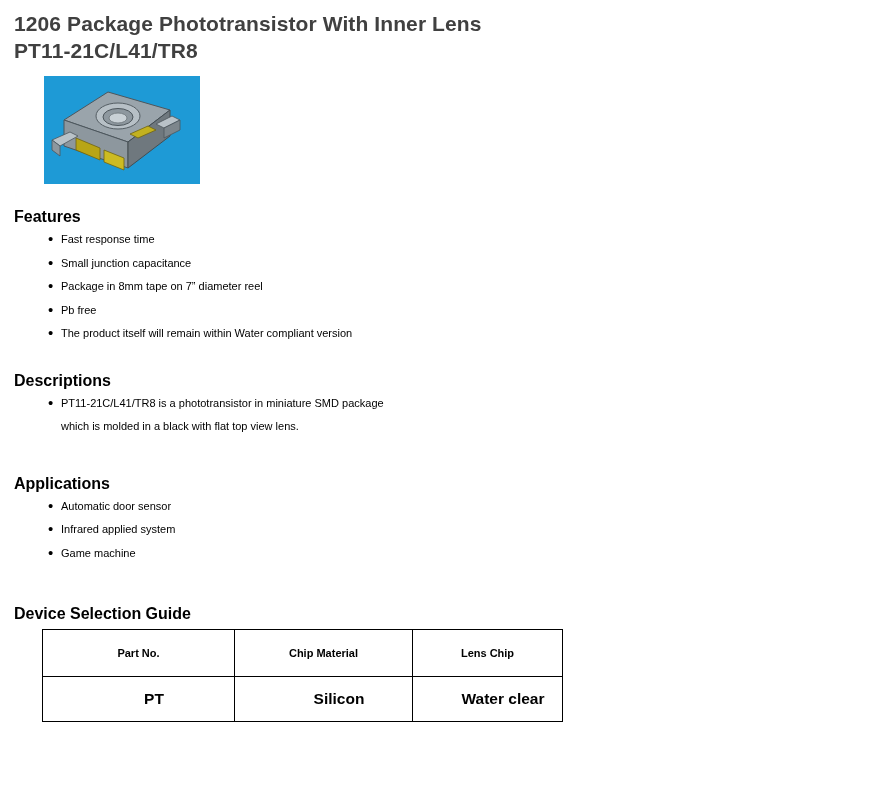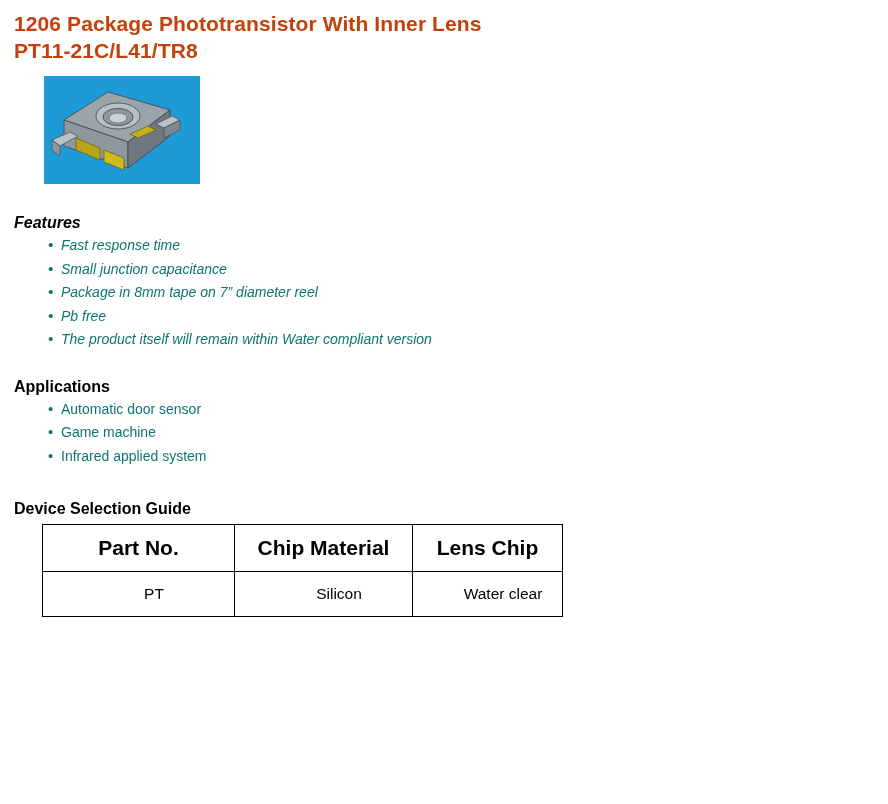--- a/index.html
+++ b/index.html
@@ -18,21 +18,21 @@
   .page {
     position: relative;
     width: 888px;
     height: 804px;
     padding: 0;
   }
   .title-block {
     margin: 10px 0 0 14px;
   }
   .doc-title, .doc-subtitle {
-    color: #c2410c;
+    color: #404040;
     font-weight: bold;
     font-size: 21px;
     line-height: 27px;
     letter-spacing: 0.1px;
   }
   .product-image-wrap {
     margin: 12px 0 0 44px;
     width: 156px;
     height: 108px;
     background: #1e9ad6;
@@ -51,61 +51,61 @@
     font-weight: bold;
     margin: 0 0 2px 0;
     color: #000;
   }
   ul.bullets {
     list-style: none;
     margin: 0;
     padding: 0 0 0 34px;
   }
   ul.bullets li {
-    font-size: 14px;
+    font-size: 11px;
     line-height: 23.5px;
     position: relative;
     padding-left: 13px;
-    color: #0f766e;
+    color: #000000;
   }
   ul.bullets li::before {
     content: "\2022";
     position: absolute;
     left: 0;
     top: -1px;
     font-size: 15px;
   }
   ul.bullets li .cont {
     display: block;
     padding-left: 0;
   }
-  .sec-features { margin-top: 30px; font-style: italic; }
+  .sec-features { margin-top: 24px; }
   .sec-desc { margin-top: 26px; }
-  .sec-apps { margin-top: 11px; }
-  .sec-guide { margin-top: 32px; }
+  .sec-apps { margin-top: 36px; }
+  .sec-guide { margin-top: 40px; }
 
   table.dsg {
     border-collapse: collapse;
     margin: 6px 0 0 28px;
     width: 520px;
     table-layout: fixed;
   }
   table.dsg th, table.dsg td {
     border: 1px solid #000;
     text-align: center;
     font-size: 15.5px;
   }
   table.dsg th {
     font-weight: bold;
-    font-size: 21px;
+    font-size: 11px;
     height: 44px;
   }
   table.dsg td {
     height: 42px;
-    font-weight: normal;
+    font-weight: bold;
     padding-left: 32px;
   }
   table.dsg col.c1 { width: 192px; }
   table.dsg col.c2 { width: 178px; }
   table.dsg col.c3 { width: 150px; }
 </style>
 </head>
 <body>
 
 <div class="page">
@@ -145,30 +145,35 @@
     <ul class="bullets">
       <li>Fast response time</li>
       <li>Small junction capacitance</li>
       <li>Package in 8mm tape on 7” diameter reel</li>
       <li>Pb free</li>
       <li>The product itself will remain within Water compliant version</li>
     </ul>
   </div>
 
   <div class="section sec-desc">
+    <div class="section-heading">Descriptions</div>
     <ul class="bullets">
+      <li>
+        <span>PT11-21C/L41/TR8  is a phototransistor in miniature SMD package</span>
+        <span class="cont">which is molded in a black with flat top view lens.</span>
+      </li>
     </ul>
   </div>
 
   <div class="section sec-apps">
     <div class="section-heading">Applications</div>
     <ul class="bullets">
       <li>Automatic door sensor</li>
+      <li>Infrared applied system</li>
       <li>Game machine</li>
-      <li>Infrared applied system</li>
     </ul>
   </div>
 
   <div class="section sec-guide">
     <div class="section-heading">Device Selection Guide</div>
     <table class="dsg">
       <colgroup>
           <col class="c1">
           <col class="c2">
           <col class="c3">

